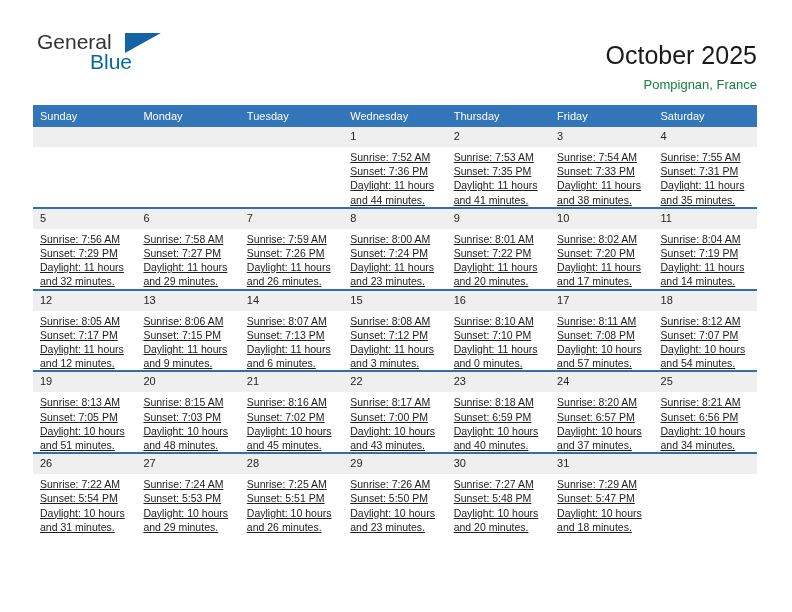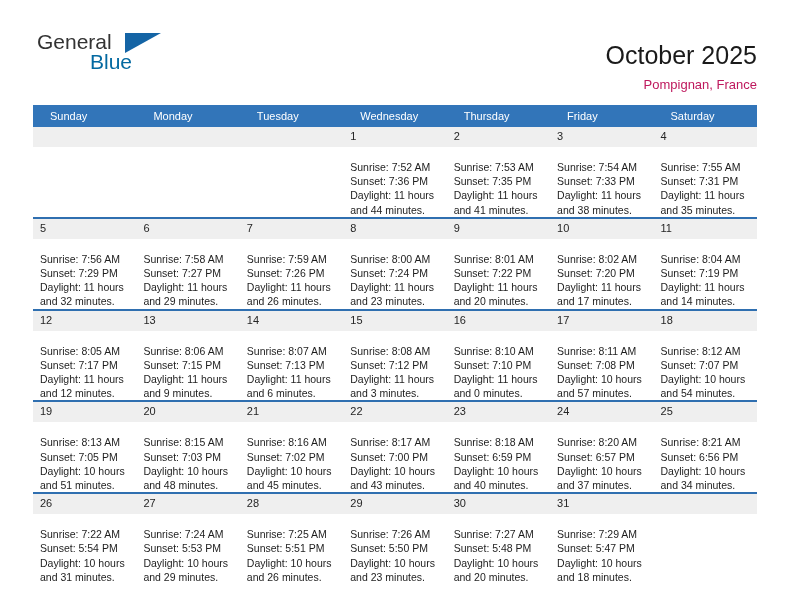--- a/index.html
+++ b/index.html
@@ -70,42 +70,42 @@
   }
   .cal-title {
     font-size: 25px;
     color: #1a1a1a;
     line-height: 30px;
     white-space: nowrap;
     margin-top: 12px;
   }
   .cal-subtitle {
     font-size: 13px;
-    color: #be185d;
+    color: #15803d;
     line-height: 18px;
     margin-top: 6px;
     white-space: nowrap;
   }
 
   
   .calendar {
     position: absolute;
     left: 33px;
     top: 105px;
     width: 724px;
     border-collapse: collapse;
     table-layout: fixed;
   }
   .calendar th {
     background: #3275b9;
     color: #ffffff;
     font-size: 11px;
     font-weight: normal;
     text-align: left;
-    padding: 5px 0 5px 17px;
+    padding: 5px 0 5px 7px;
     height: 12px;
     border: none;
   }
   .calendar td {
     vertical-align: top;
     padding: 0;
     border: none;
     border-top: 2px solid #2f6fb0;
     width: 103.4px;
     height: 78px;
@@ -118,24 +118,25 @@
     height: 15px;
     font-size: 11px;
     color: #252525;
     padding: 3px 0 2px 7px;
     line-height: 13px;
   }
   .daynum.empty {
     color: transparent;
   }
   .cell-body {
-    padding: 13px 6px 0 7px;
+    padding: 3px 6px 0 7px;
     font-size: 10.5px;
     line-height: 14.2px;
     color: #1d1d1d;
+    text-decoration: underline;
   }
   .cell-body div {
     white-space: nowrap;
   }
   .cell-body .daylight {
     white-space: normal;
   }
 </style>
 </head>
 <body>

